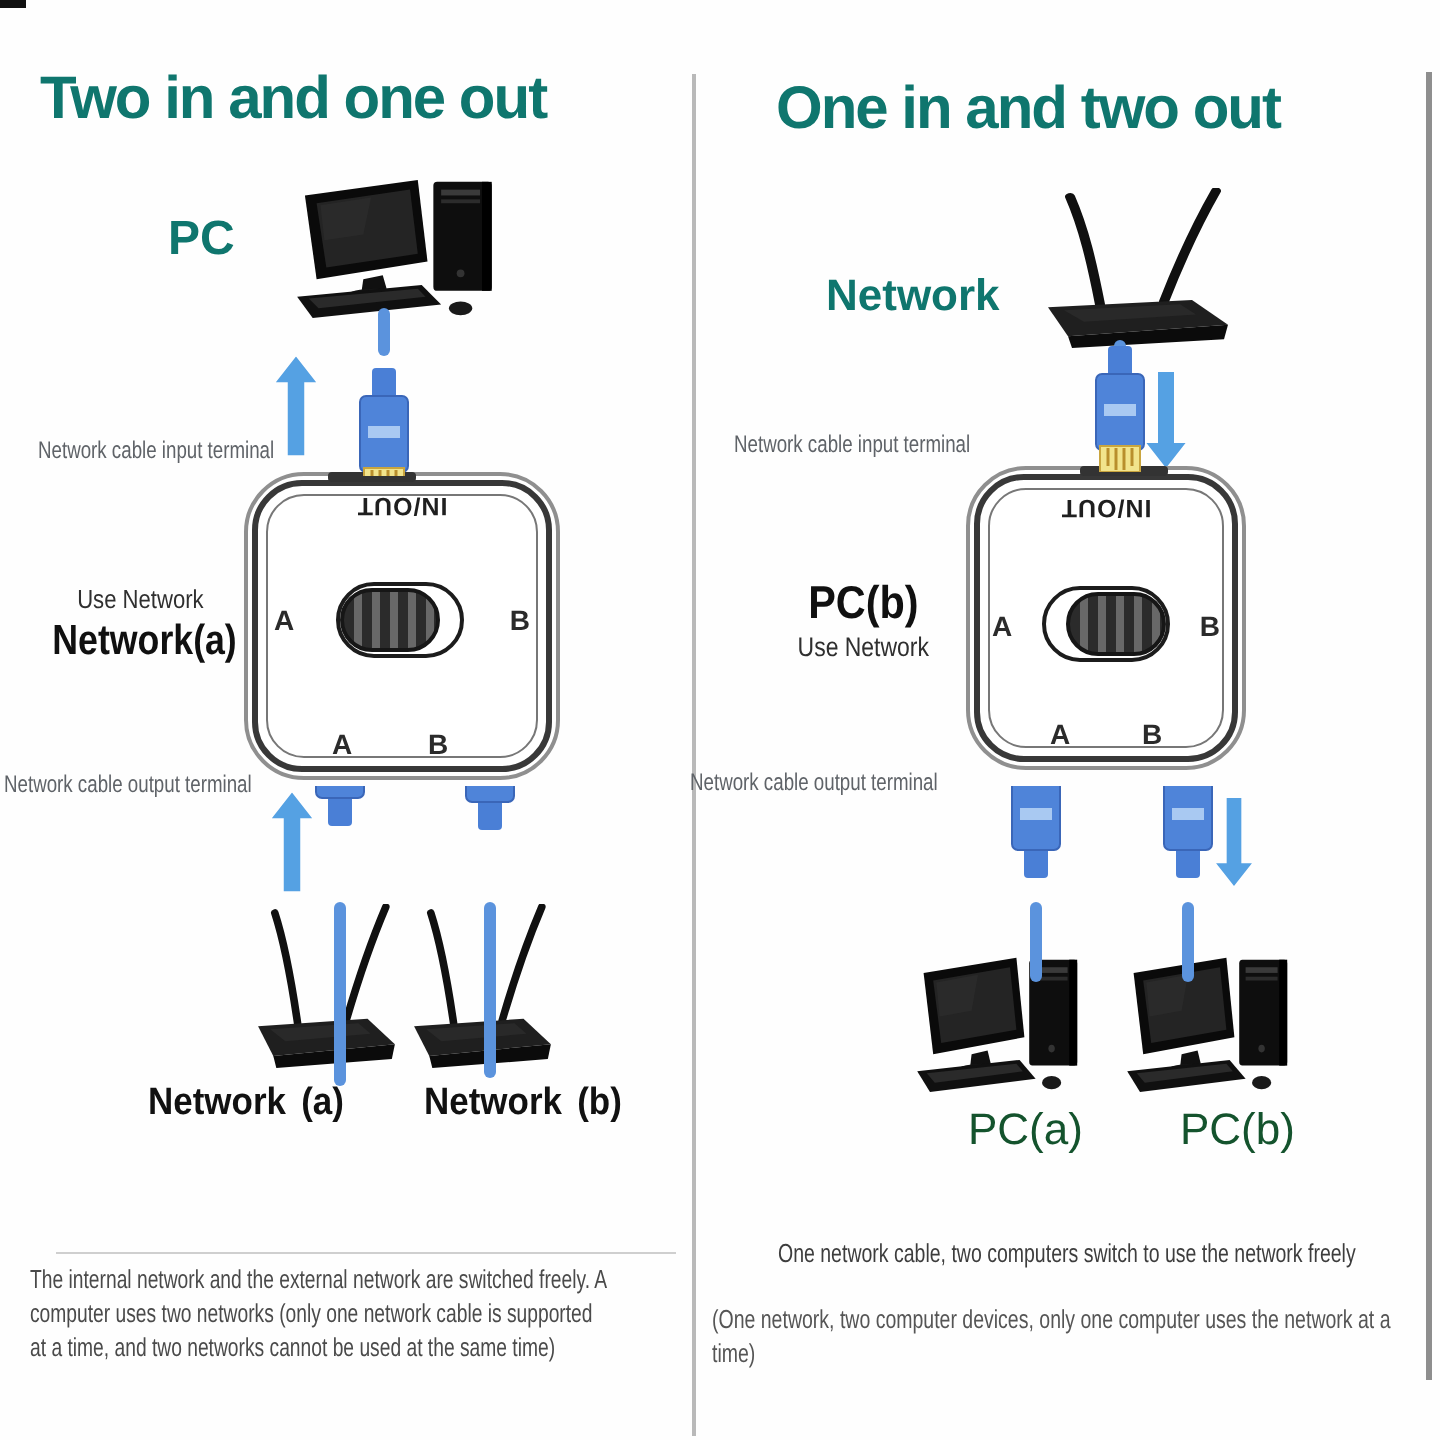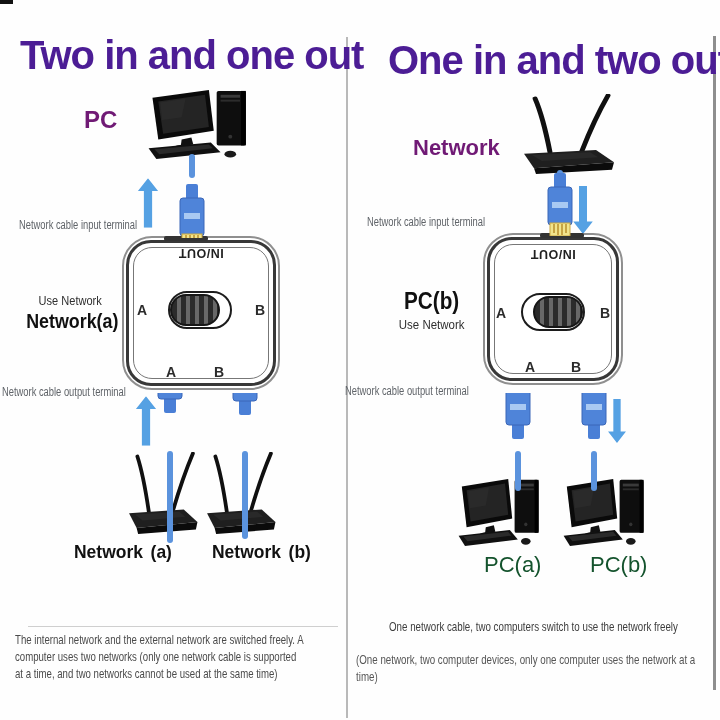--- a/index.html
+++ b/index.html
@@ -1,21 +1,21 @@
 <!DOCTYPE html>
 <html><head>
 <meta charset="utf-8">
 <style>
   html,body{margin:0;padding:0;background:#888;}
   *{box-sizing:border-box;}
   .canvas{position:relative;width:720px;height:720px;background:#fefefe;overflow:hidden;
           font-family:"Liberation Sans",sans-serif;color:#1c1c1c;}
   .abs{position:absolute;}
-  .title{font-size:40px;font-weight:700;letter-spacing:-1px;color:#4c1d95;white-space:nowrap;}
-  .big-label{font-size:24px;font-weight:600;color:#701a75;white-space:nowrap;}
+  .title{font-size:30px;font-weight:700;letter-spacing:-1px;color:#0f766e;white-space:nowrap;}
+  .big-label{font-size:24px;font-weight:600;color:#0f766e;white-space:nowrap;}
   .lbl-small{font-size:12px;color:#5f6368;white-space:nowrap;transform:scaleX(.78);transform-origin:0 50%;}
   .desc{font-size:13px;line-height:17px;color:#4a4a4a;transform:scaleX(.74);transform-origin:0 0;}
   .desc1{font-size:13px;color:#3d3d3d;white-space:nowrap;transform:scaleX(.75);transform-origin:0 0;}
   .desc2{font-size:13px;line-height:17px;color:#555;transform:scaleX(.75);transform-origin:0 0;}
   .device-label{font-size:19px;font-weight:700;color:#111;white-space:nowrap;word-spacing:3px;transform:scaleX(.92);transform-origin:0 50%;}
   .pc-bottom-label{font-size:22px;font-weight:400;color:#14532d;white-space:nowrap;}
   .divider{width:2px;background:#b9b9b9;}
   .right-edge{width:3px;background:#7a7a7a;opacity:.85;}
   .corner-mark{background:#111;}
   

